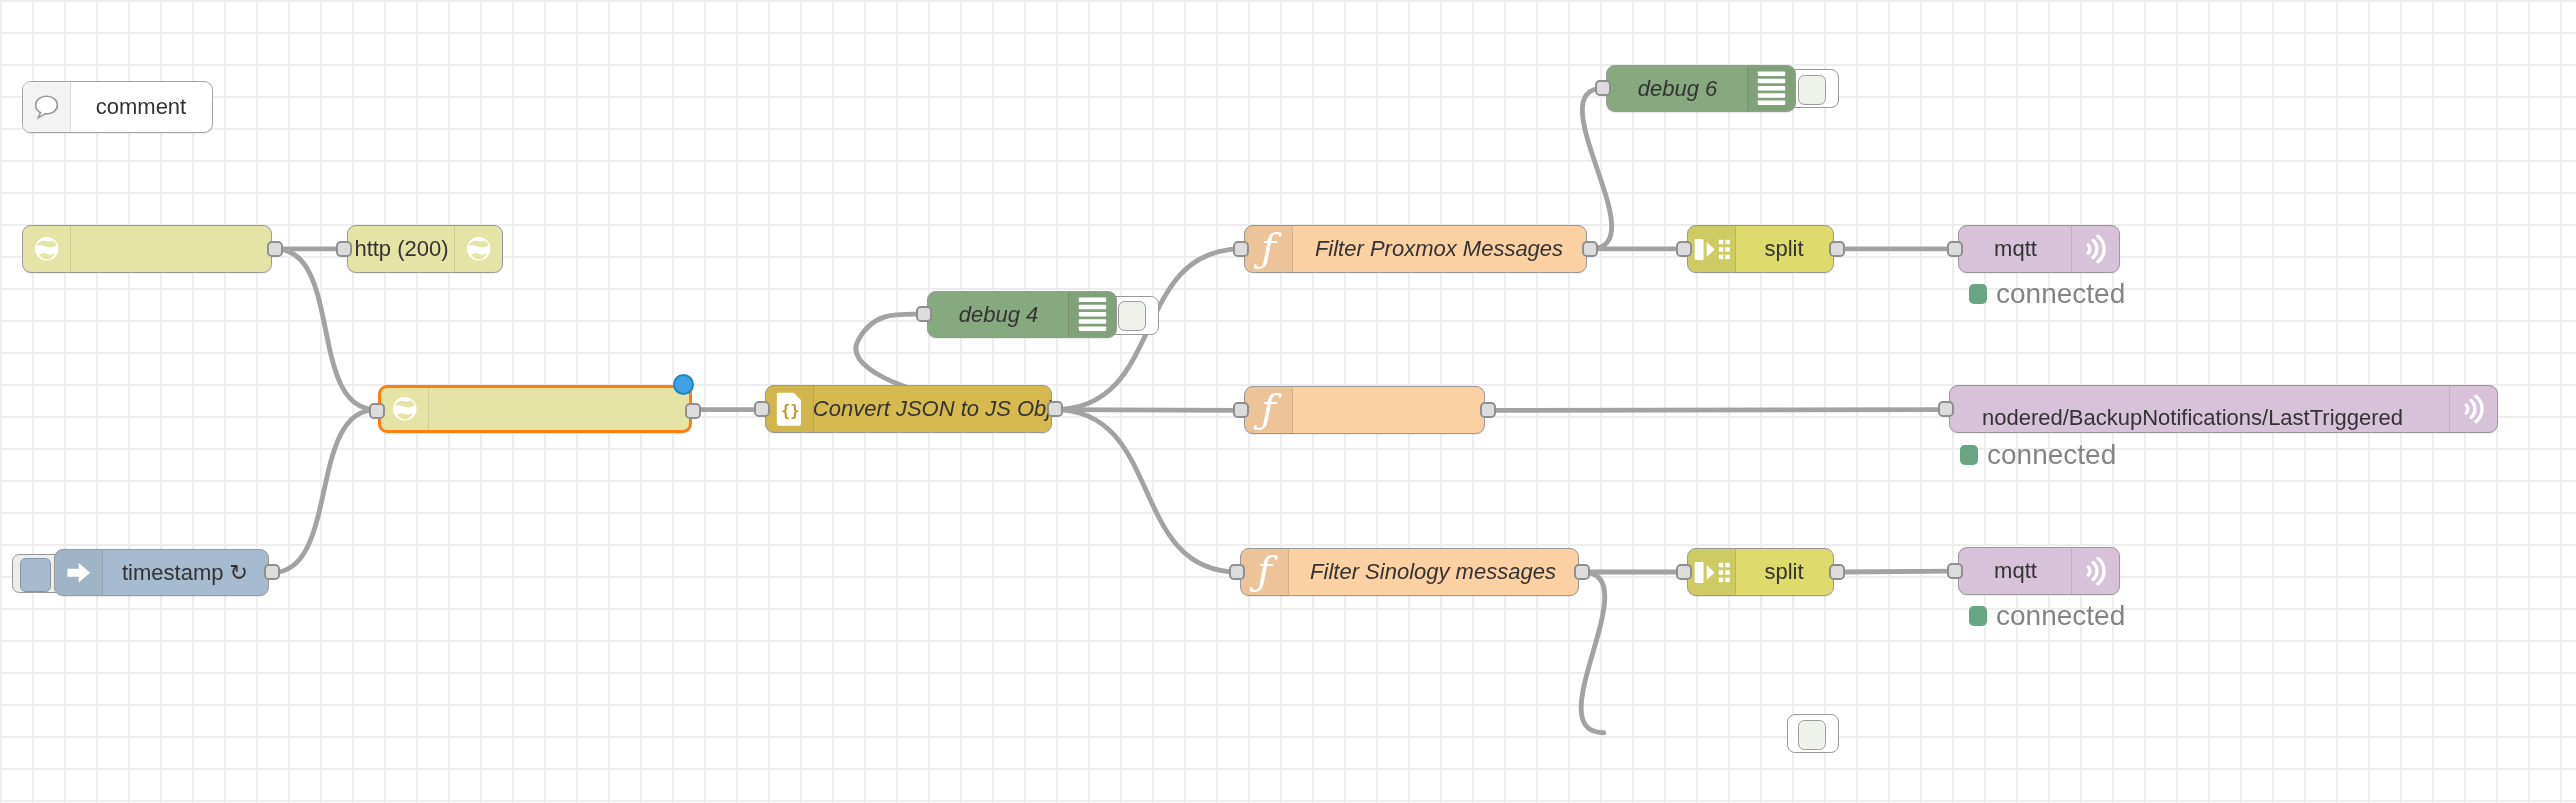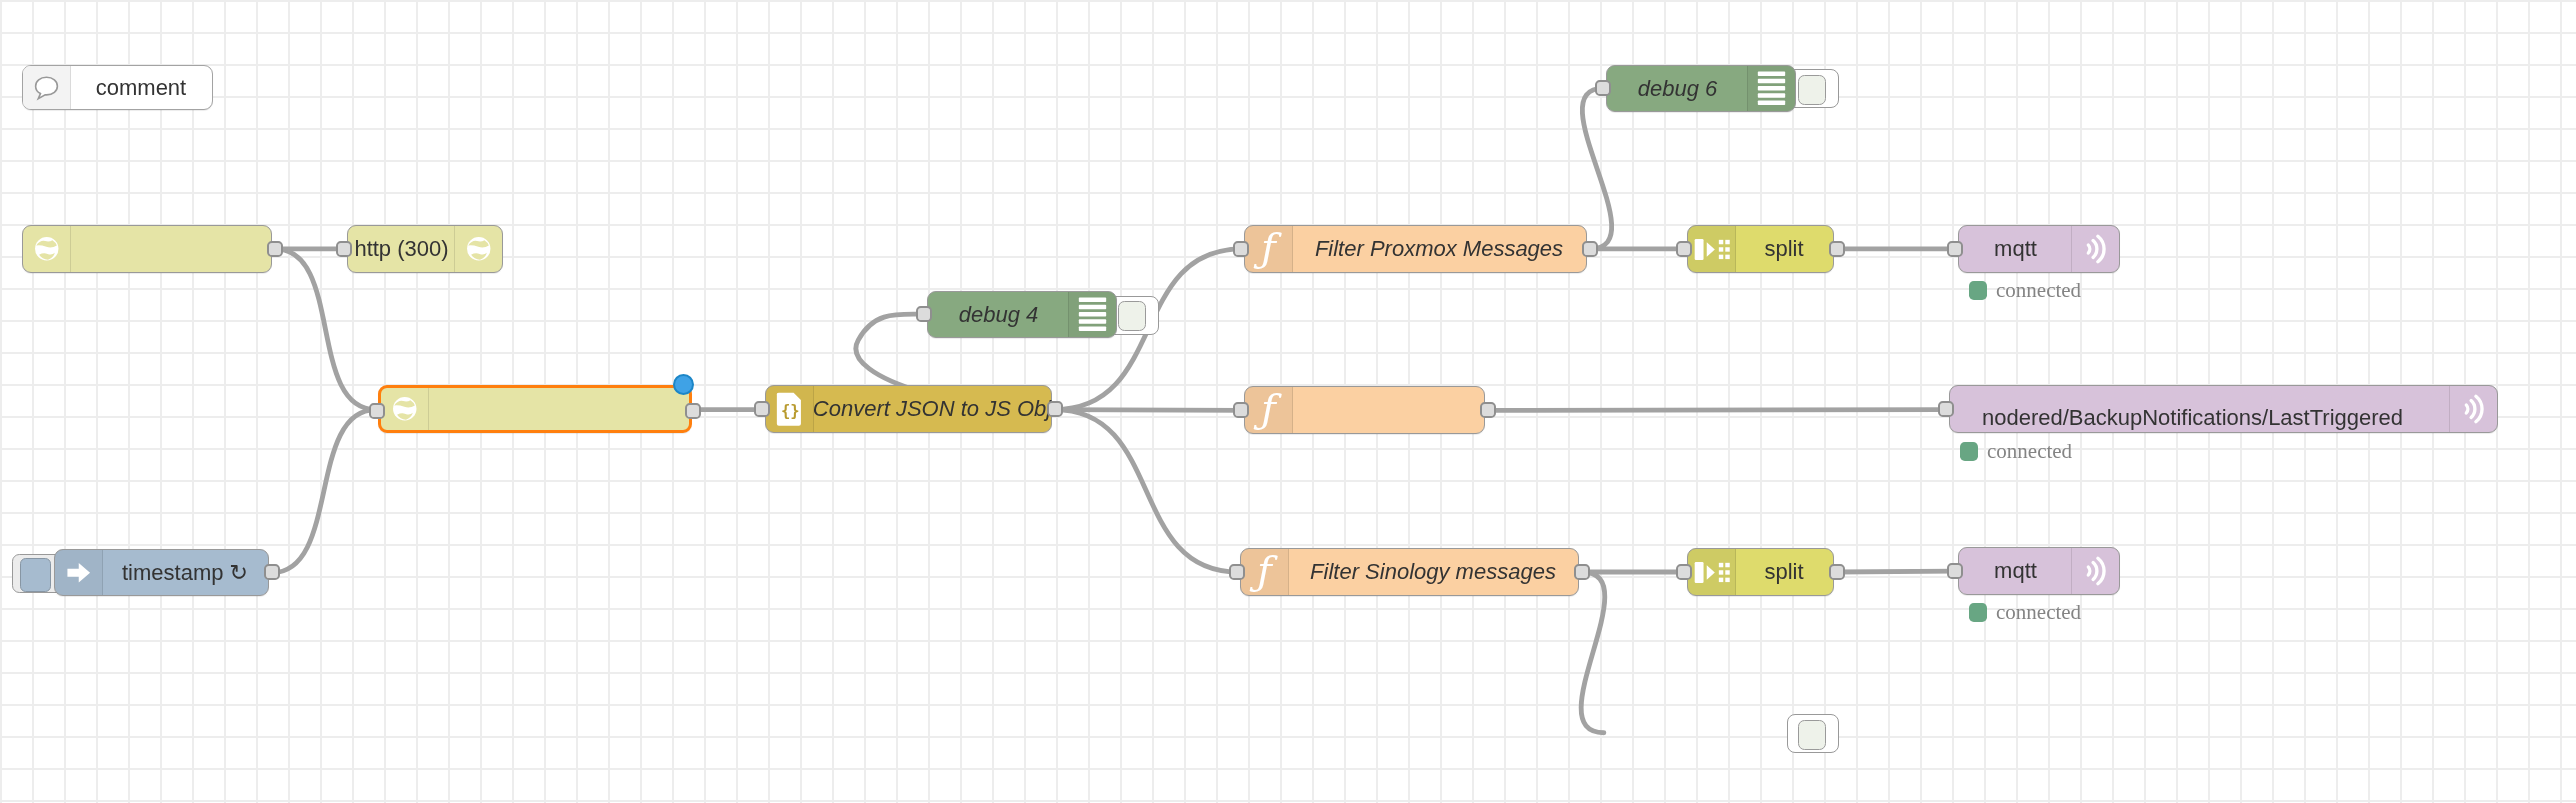--- a/index.html
+++ b/index.html
@@ -40,21 +40,21 @@
     box-sizing:border-box;
   }
   .func-glyph{font-family:"DejaVu Serif",serif;font-style:italic;font-size:40px;color:#ffffff;line-height:1;margin-top:-3.2px;}
   .tab{position:absolute;box-sizing:border-box;border:1.6px solid #999999;}
   .inject-tab{background:#ececec;border-radius:7.3px;}
   .inject-tab-inner{background:#a6bbcf;border:1.6px solid #8796a4;border-radius:5.7px;}
   .debug-tab{background:#ffffff;border-radius:8px;}
   .debug-tab-inner{background:#eef2ea;border:1.6px solid #9a9a9a;border-radius:6.5px;}
   .status-row{position:absolute;display:flex;align-items:center;}
   .status-dot{width:18px;height:19.4px;border-radius:4.8px;}
-  .status-text{margin-left:9px;font-size:21px;color:#848484;white-space:nowrap;font-family:Liberation Serif, serif;}
+  .status-text{margin-left:9px;font-size:28px;color:#848484;white-space:nowrap;}
   .changed-dot{
     position:absolute;width:21px;height:21px;border-radius:50%;
     box-sizing:border-box;border:2px solid #1c86c7;background:#3fa2e6;
   }
 </style>
 </head>
 <body>
 
 <div id="canvas" style="width: 2576px; height: 803px;">
   <svg id="wire-layer" width="2576" height="803" viewBox="0 0 3188 994">
@@ -67,21 +67,21 @@
       <path d="M1305,507 L1537,508" stroke="#a2a2a2" stroke-width="6" fill="none" stroke-linecap="round"></path>
       <path d="M1305,507 C1441.2,507 1395.8,708 1532,708" stroke="#a2a2a2" stroke-width="6" fill="none" stroke-linecap="round"></path>
       <path d="M1968,308 C2053,308 1900,109 1985,109" stroke="#a2a2a2" stroke-width="6" fill="none" stroke-linecap="round"></path>
       <path d="M1968,308 L2085,308" stroke="#a2a2a2" stroke-width="6" fill="none" stroke-linecap="round"></path>
       <path d="M1841,508 L2409,507" stroke="#a2a2a2" stroke-width="6" fill="none" stroke-linecap="round"></path>
       <path d="M1958,708 L2085,708" stroke="#a2a2a2" stroke-width="6" fill="none" stroke-linecap="round"></path>
       <path d="M1958,708 C2043,708 1900,907 1985,907" stroke="#a2a2a2" stroke-width="6" fill="none" stroke-linecap="round"></path>
       <path d="M2273,308 L2420,308" stroke="#a2a2a2" stroke-width="6" fill="none" stroke-linecap="round"></path>
       <path d="M2273,708 L2420,707" stroke="#a2a2a2" stroke-width="6" fill="none" stroke-linecap="round"></path>
     </svg>
-<div class="node" style="left: 22px; top: 65px; width: 191px; height: 45px; background: rgb(255, 255, 255); border-color: rgb(163, 163, 163);">
+<div class="node" style="left: 22px; top: 81px; width: 191px; height: 52px; background: rgb(255, 255, 255); border-color: rgb(163, 163, 163);">
       <div class="icon-region left" style="background: rgb(243, 243, 243);">
         <svg width="29" height="27.5" viewBox="0 0 36 34">
           <path d="M18 4 C10 4 4.5 8.8 4.5 15 C4.5 19 6.8 22.3 10.5 24.2 L7.8 30.5 L16.3 25.7 C17 25.8 17.5 25.8 18 25.8 C26 25.8 31.5 21 31.5 15 C31.5 8.8 26 4 18 4 Z" fill="#ffffff" stroke="#999999" stroke-width="2"></path>
         </svg>
       </div>
       <div class="node-label" style="left: 47px; right: 0px;">comment</div>
     </div>
     <div class="node" style="left: 22px; top: 225px; width: 250px; height: 48px; background: rgb(229, 228, 166);">
       <div class="icon-region left">
         <svg width="27.5" height="27.5" viewBox="0 0 34 34">
@@ -93,21 +93,21 @@
       <div class="port" style="right: -12px; top: 14.5px;"></div>
     </div>
     <div class="node" style="left: 347px; top: 225px; width: 156px; height: 48px; background: rgb(229, 228, 166);">
       <div class="icon-region right">
         <svg width="27.5" height="27.5" viewBox="0 0 34 34">
           <circle cx="17" cy="17" r="14.5" fill="#ffffff"></circle>
           <path fill="#e5e4a6" d="M4 13 Q9 6 15 7.5 Q20 9 24 6.5 Q28 9 29.5 13 Q23 17 16.5 14.5 Q9 12 4 13Z"></path>
           <path fill="#e5e4a6" d="M7.5 24.5 Q13 21.5 18 23.5 Q23.5 25.5 27 22 Q25 28.5 18.5 30.5 Q11.5 30 7.5 24.5Z"></path>
         </svg>
       </div>
-      <div class="node-label" style="left: 0px; right: 47px;">http (300)</div>
+      <div class="node-label" style="left: 0px; right: 47px;">http (200)</div>
       <div class="port" style="left: -12px; top: 14.5px;"></div>
     </div>
     <div class="node selected" style="left: 378px; top: 385px; width: 314px; height: 48px; background: rgb(229, 228, 166);">
       <div class="icon-region left">
         <svg width="27.5" height="27.5" viewBox="0 0 34 34">
           <circle cx="17" cy="17" r="14.5" fill="#ffffff"></circle>
           <path fill="#e5e4a6" d="M4 13 Q9 6 15 7.5 Q20 9 24 6.5 Q28 9 29.5 13 Q23 17 16.5 14.5 Q9 12 4 13Z"></path>
           <path fill="#e5e4a6" d="M7.5 24.5 Q13 21.5 18 23.5 Q23.5 25.5 27 22 Q25 28.5 18.5 30.5 Q11.5 30 7.5 24.5Z"></path>
         </svg>
       </div>

